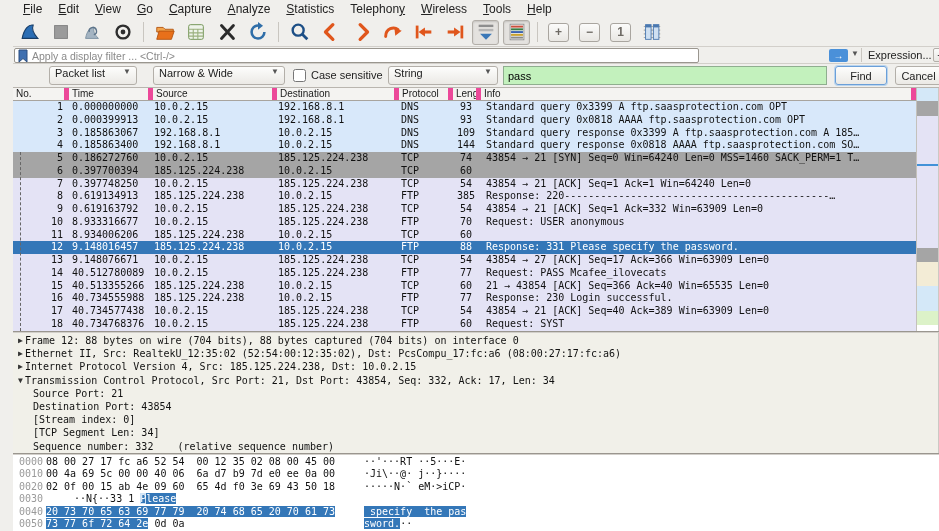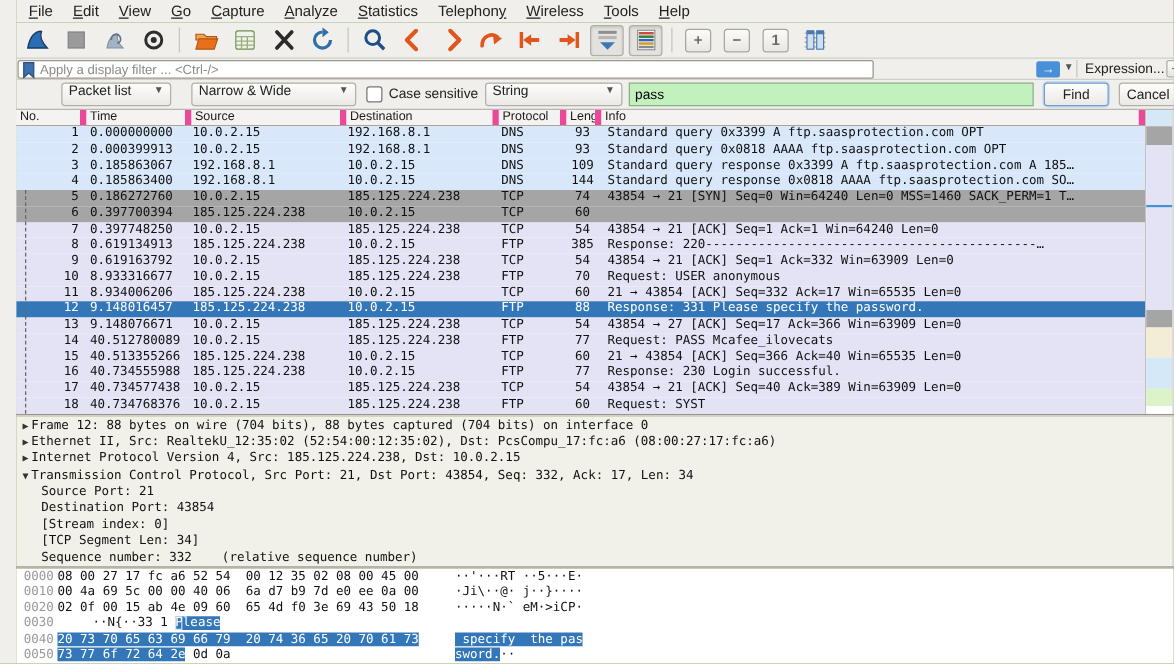--- a/index.html
+++ b/index.html
@@ -402,21 +402,20 @@
           <span class="c c-len">70</span>
           <span class="c c-info">Request: USER anonymous</span>
         </div>
         <div class="prow row-tcp">
           <span class="c c-no">11</span>
           <span class="c c-time">8.934006206</span>
           <span class="c c-src">185.125.224.238</span>
           <span class="c c-dst">10.0.2.15</span>
           <span class="c c-proto">TCP</span>
           <span class="c c-len">60</span>
-          <span class="c c-info">21 → 43854 [ACK] Seq=332 Ack=17 Win=65535 Len=0</span>
         </div>
         <div class="prow row-sel">
           <span class="c c-no">12</span>
           <span class="c c-time">9.148016457</span>
           <span class="c c-src">185.125.224.238</span>
           <span class="c c-dst">10.0.2.15</span>
           <span class="c c-proto">FTP</span>
           <span class="c c-len">88</span>
           <span class="c c-info">Response: 331 Please specify the password.</span>
         </div>
@@ -520,17 +519,17 @@
     </div>
   </div>
 
   <div class="hsplit"></div>
 
   <div class="hexpane">
       <div class="hexrow"><span class="hx-off">0000</span><span class="hx-bytes"><span>08 00 27 17 fc a6 52 54  00 12 35 02 08 00 45 00</span></span><span class="hx-ascii"><span>··'···RT ··5···E·</span></span></div>
       <div class="hexrow"><span class="hx-off">0010</span><span class="hx-bytes"><span>00 4a 69 5c 00 00 40 06  6a d7 b9 7d e0 ee 0a 00</span></span><span class="hx-ascii"><span>·Ji\··@· j··}····</span></span></div>
       <div class="hexrow"><span class="hx-off">0020</span><span class="hx-bytes"><span>02 0f 00 15 ab 4e 09 60  65 4d f0 3e 69 43 50 18</span></span><span class="hx-ascii"><span>·····N·` eM·&gt;iCP·</span></span></div>
       <div class="hexrow"><span class="hx-off">0030</span><span class="hx-ascii"><span>··N{··33 1 </span><span class="h2">P</span><span class="h1">lease</span></span></div>
-      <div class="hexrow"><span class="hx-off">0040</span><span class="hx-bytes"><span class="h1">20 73 70 65 63 69 66 79  20 74 36 65 20 70 61 73</span></span><span class="hx-ascii"><span class="h1"> specify  the pas</span></span></div>
+      <div class="hexrow"><span class="hx-off">0040</span><span class="hx-bytes"><span class="h1">20 73 70 65 63 69 77 79  20 74 68 65 20 70 61 73</span></span><span class="hx-ascii"><span class="h1"> specify  the pas</span></span></div>
       <div class="hexrow"><span class="hx-off">0050</span><span class="hx-bytes"><span class="h1">73 77 6f 72 64 2e</span><span> 0d 0a</span></span><span class="hx-ascii"><span class="h1">sword.</span><span>··</span></span></div>
     </div>
 
 </div>
 
 </body></html>

